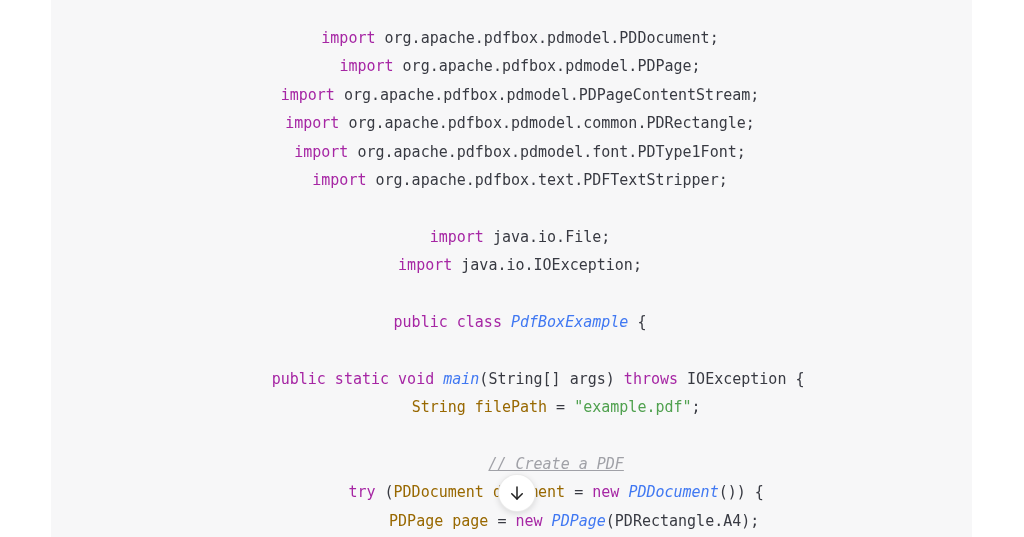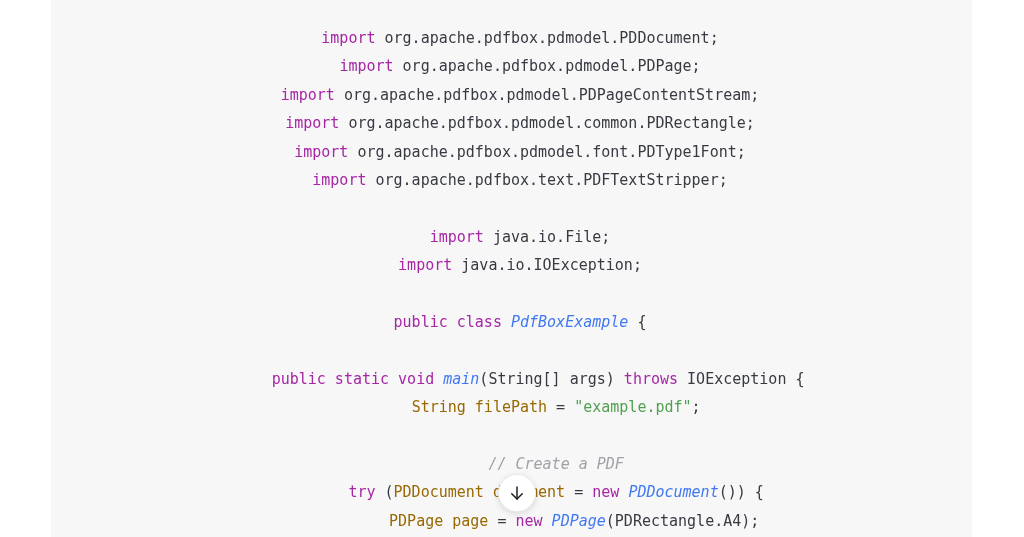--- a/index.html
+++ b/index.html
@@ -49,21 +49,21 @@
   .code-line {
     white-space: pre;
     height: 28.4px;
   }
   .tok-plain    { color: var(--plain); }
   .tok-keyword  { color: var(--keyword); }
   .tok-class    { color: var(--class-name); font-style: italic; }
   .tok-type     { color: var(--type); }
   .tok-variable { color: var(--variable); }
   .tok-string   { color: var(--string); }
-  .tok-comment  { color: var(--comment); font-style: italic; }
+  .tok-comment  { color: var(--comment); font-style: italic; text-decoration: underline; }
   .scroll-btn {
     position: absolute;
     left: 498px;
     top: 474px;
     width: 38px;
     height: 38px;
     border-radius: 50%;
     background: var(--button-background);
     border: 1px solid rgba(0,0,0,0.08);
     box-shadow: 0 2px 6px rgba(0,0,0,0.12);

